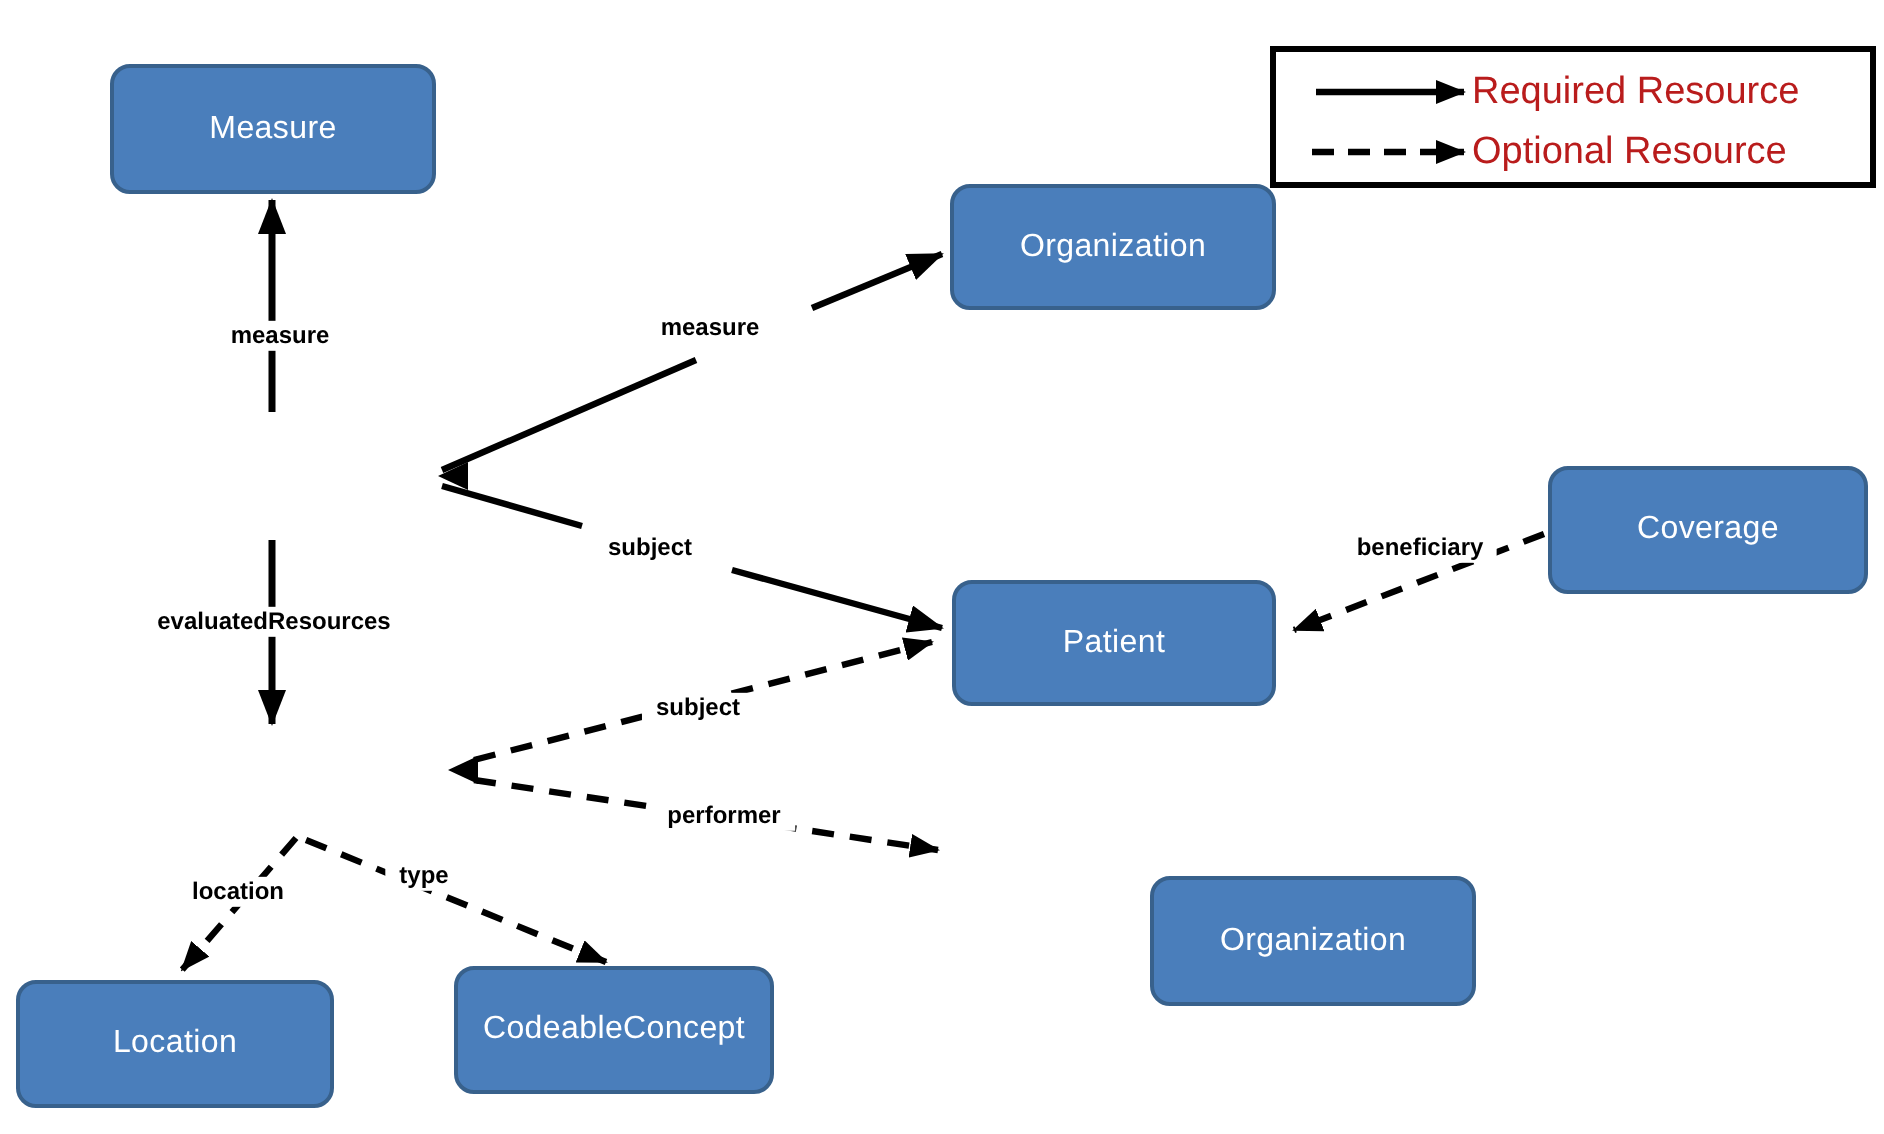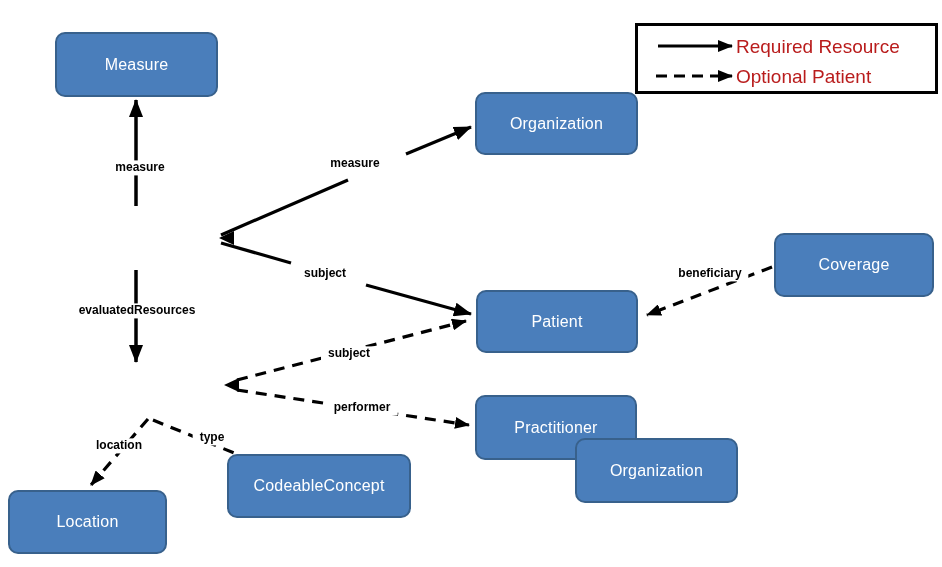--- a/index.html
+++ b/index.html
@@ -58,32 +58,31 @@
     <line x1="772" y1="267" x2="647" y2="315" stroke="#000" stroke-width="3.2" stroke-dasharray="11 8" marker-end="url(#smallArrow)"></line>
 
     <line x1="658" y1="46" x2="732" y2="46" stroke="#000" stroke-width="3.2" marker-end="url(#smallArrow)"></line>
     <line x1="656" y1="76" x2="732" y2="76" stroke="#000" stroke-width="3.2" stroke-dasharray="11 7" marker-end="url(#smallArrow)"></line>
   </svg>
 
   <div class="node" style="left:55px;top:32px;width:163px;height:65px">Measure</div>
   <div class="node" style="left:475px;top:92px;width:163px;height:63px">Organization</div>
   <div class="node" style="left:476px;top:290px;width:162px;height:63px">Patient</div>
   <div class="node" style="left:774px;top:233px;width:160px;height:64px">Coverage</div>
-  <div class="node" style="left:475px;top:395px;width:162px;height:65px">Practitioner</div>
   <div class="node" style="left:575px;top:438px;width:163px;height:65px">Organization</div>
   <div class="node" style="left:8px;top:490px;width:159px;height:64px">Location</div>
-  <div class="node" style="left:227px;top:454px;width:184px;height:64px">CodeableConcept</div>
+  <div class="node" style="left:227px;top:483px;width:160px;height:64px">CodeableConcept</div>
 
   <div class="edge-label" style="left:140px;top:168px">measure</div>
   <div class="edge-label" style="left:355px;top:164px">measure</div>
   <div class="edge-label" style="left:325px;top:274px">subject</div>
   <div class="edge-label" style="left:137px;top:311px">evaluatedResources</div>
   <div class="edge-label" style="left:349px;top:354px">subject</div>
   <div class="edge-label" style="left:362px;top:408px">performer</div>
   <div class="edge-label" style="left:119px;top:446px">location</div>
   <div class="edge-label" style="left:212px;top:438px">type</div>
   <div class="edge-label" style="left:710px;top:274px">beneficiary</div>
 
   <div class="legend"></div>
   <div class="legend-text" style="left:736px;top:46px">Required Resource</div>
-  <div class="legend-text" style="left:736px;top:76px">Optional Patient</div>
+  <div class="legend-text" style="left:736px;top:76px">Optional Resource</div>
 
 </div>
 
 </body></html>

